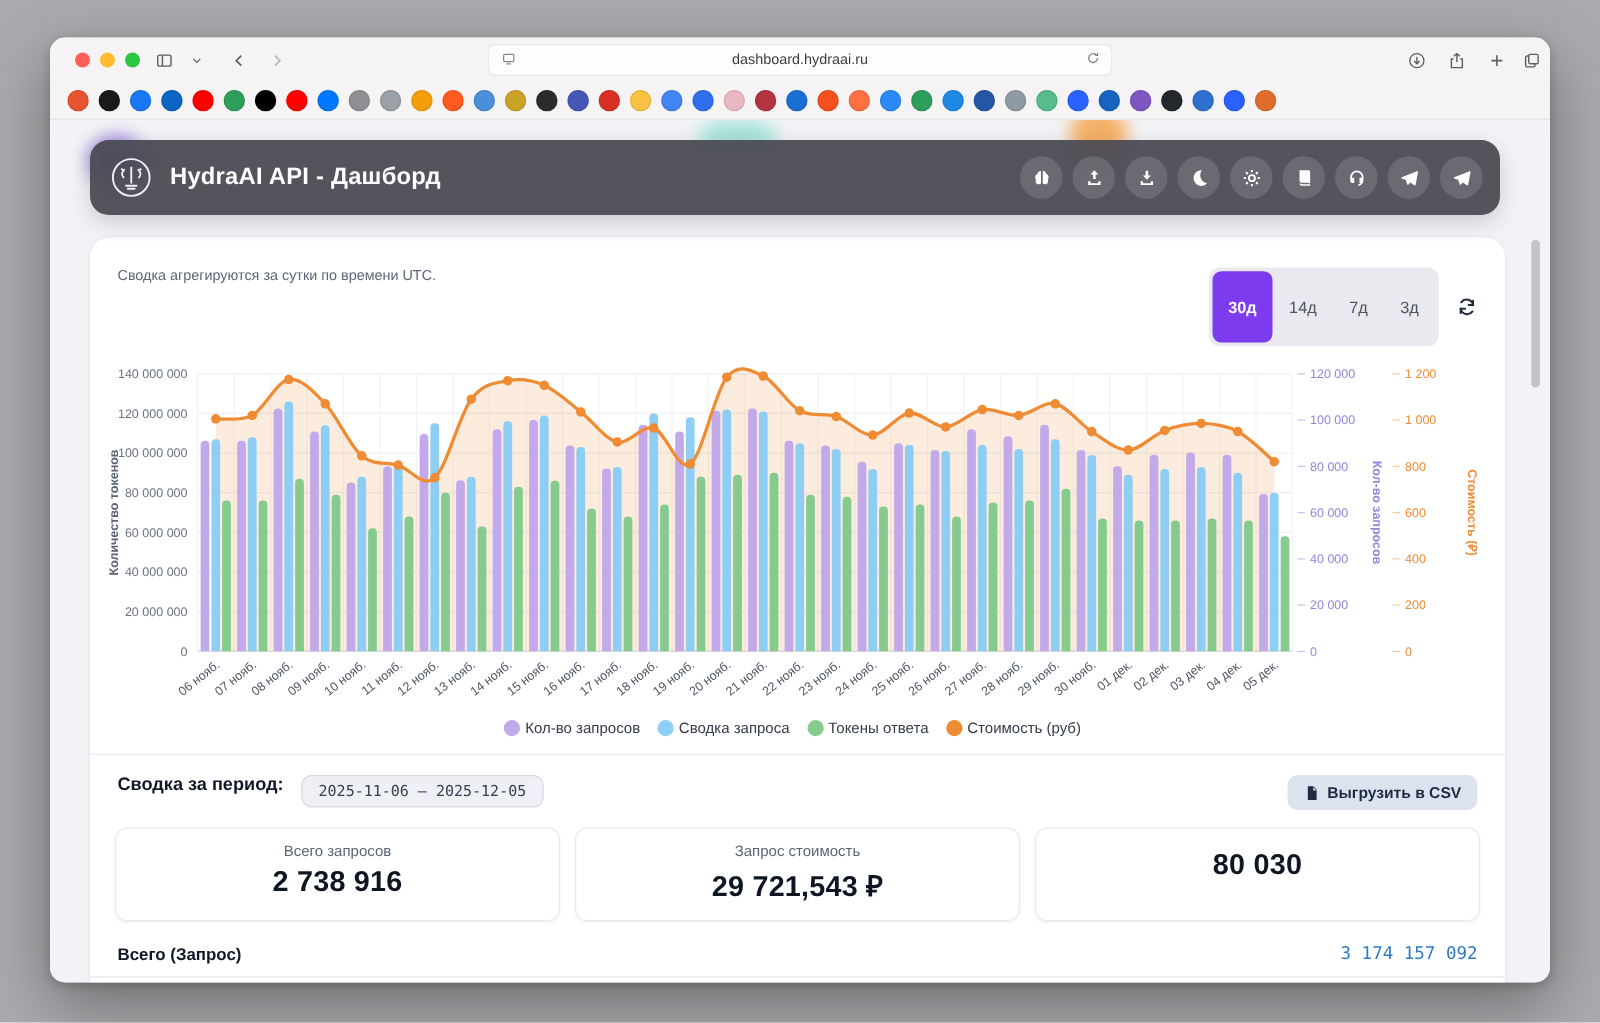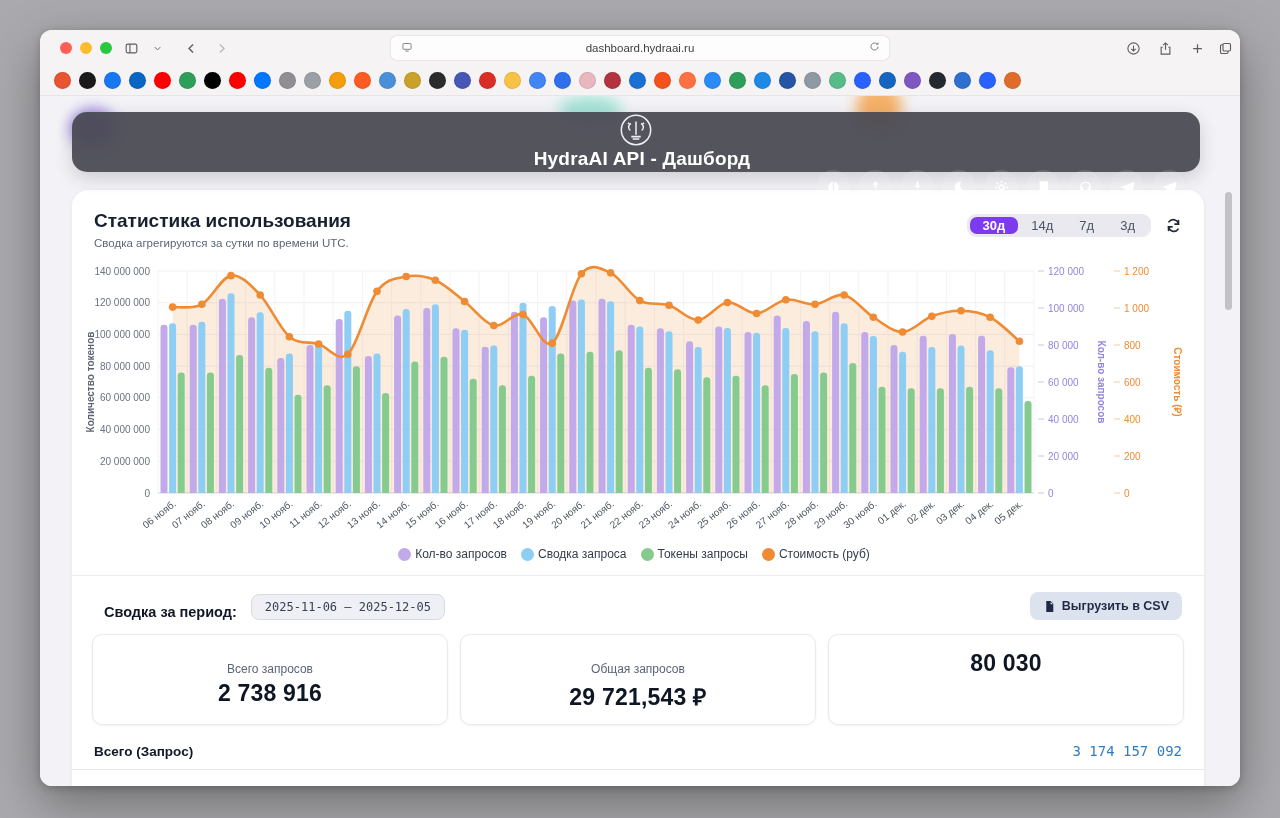--- a/index.html
+++ b/index.html
@@ -30,63 +30,63 @@
 
   
   .page { position:absolute; left:0; top:66px; right:0; bottom:0; background:#f3f3f7; overflow:hidden; }
   .blob { position:absolute; border-radius:50%; filter:blur(7px); opacity:.8; }
   .blob.purple{ left:30px; top:12px; width:46px; height:40px; background:#8b6ad8; }
   .blob.teal{ left:518px; top:0px; width:64px; height:26px; background:#6fd8c0; opacity:.6;}
   .blob.orange{ left:816px; top:-12px; width:46px; height:46px; background:#f5a043; }
 
   .app-header { position:absolute; left:32px; top:16px; width:1128px; height:60px; border-radius:15px;
     background:rgba(73,73,83,.94); display:flex; align-items:center; padding:0 14px; z-index:2;
-    box-shadow:0 6px 18px rgba(30,30,40,.18);flex-direction:column; }
+    box-shadow:0 6px 18px rgba(30,30,40,.18); }
   .logo { width:38px; height:38px; border-radius:50%; color:#f0eef5; display:flex; align-items:center; justify-content:center; }
   .logo svg{ width:36px; height:36px; }
   .app-title { color:#fff; font-size:19px; font-weight:bold; margin-left:12px; letter-spacing:.2px; }
   .header-actions { margin-left:auto; display:flex; gap:8px; }
   .hbtn { width:34px; height:34px; border-radius:50%; border:none; background:rgba(255,255,255,.13);
     color:#fff; display:flex; align-items:center; justify-content:center; }
   .hbtn svg { width:17px; height:17px; }
 
   .scrollbar { position:absolute; right:8px; top:96px; width:7px; height:118px; border-radius:4px; background:#c2c2c8; z-index:5; }
 
   .card { position:absolute; left:32px; top:94px; width:1132px; height:700px; background:#fff;
     border-radius:16px; box-shadow:0 1px 4px rgba(20,20,40,.07); z-index:1; }
 
   .card-head { display:flex; justify-content:space-between; align-items:flex-start; padding:20px 22px 0 22px; }
   .stats-title { font-size:19px; font-weight:bold; color:#16202e; }
   .stats-sub { font-size:11.5px; color:#5c6676; margin-top:5px; }
   .head-right { display:flex; align-items:center; gap:14px; margin-top:4px; }
   .period-selector { display:flex; background:#e9e9ef; border-radius:9px; padding:3px; }
-  .pbtn { border:none; background:transparent; color:#4b5563; font-size:13px; padding:1px 13px; border-radius:7px; }
+  .pbtn { border:none; background:transparent; color:#4b5563; font-size:13px; padding:21px 13px; border-radius:7px; }
   .pbtn.active { background:#7d3bf0; color:#fff; font-weight:bold; }
   .refresh-btn { border:none; background:none; color:#1f2937; display:flex; }
   .refresh-btn svg{ width:17px; height:17px; }
 
   .chart-wrap { padding:6px 10px 0 10px; }
   #chart { display:block; }
   .legend { display:flex; justify-content:center; gap:6px; margin-top:0px; }
   .legend-item { display:flex; align-items:center; font-size:12px; color:#333c49; margin-right:8px; }
   .legend-dot { width:13px; height:13px; border-radius:50%; margin-right:4px; }
 
   .section-rule { border:none; border-top:1px solid #e9ebf1; margin:14px 0 0 0; }
-  .summary-row { display:flex; align-items:flex-end; padding:16px 22px 4px 22px;margin-left:10px; }
+  .summary-row { display:flex; align-items:flex-start; padding:16px 22px 4px 22px; }
   .summary-label { font-size:14.5px; font-weight:bold; color:#111827; }
   .range-pill { margin-left:14px; background:#eef0f5; border:1px solid #d7dae2; border-radius:8px;
     padding:5px 13px; font-family:"DejaVu Sans Mono", monospace; font-size:12px; color:#374151; }
   .csv-btn { margin-left:auto; display:flex; align-items:center; gap:6px; background:#dde3ee; border:none;
     border-radius:8px; padding:7px 13px; font-size:12.5px; font-weight:bold; color:#1f2a44; }
   .csv-btn svg{ width:13px; height:13px; }
 
   .cards-row { display:flex; gap:12px; padding:10px 20px 0 20px; }
   .stat-card { flex:1; background:#fff; border:1px solid #e9eaf0; border-radius:10px;
     box-shadow:0 1px 3px rgba(20,20,40,.05); padding:11px 8px 12px 8px; text-align:center; }
-  .stat-card .lbl { font-size:12px; color:#5b6575;margin-top:16px; }
+  .stat-card .lbl { font-size:12px; color:#5b6575; }
   .stat-card .val { font-size:23px; font-weight:bold; color:#0e1624; margin-top:4px; letter-spacing:.2px; }
 
   .tokens-row { display:flex; align-items:center; justify-content:space-between; padding:18px 22px 10px 22px;
     border-bottom:1px solid #e4e7ee; }
   .tokens-label { font-size:13.5px; font-weight:bold; color:#111827; }
   .tokens-value { font-family:"DejaVu Sans Mono", monospace; font-size:14px; color:#2e7cc4; }
 </style>
 </head>
 <body>
 
@@ -264,21 +264,20 @@
             </svg>
           </button>
         </div>
     </div>
 
     <div class="scrollbar"></div>
 
     <div class="card">
       <div class="card-head">
         <div>
-          <div class="stats-title">Статистика использования</div>
           <div class="stats-sub">Сводка агрегируются за сутки по времени UTC.</div>
         </div>
         <div class="head-right">
           <div class="period-selector">
               <button class="pbtn active">30д</button>
               <button class="pbtn">14д</button>
               <button class="pbtn">7д</button>
               <button class="pbtn">3д</button>
             </div>
           <button class="refresh-btn">
@@ -531,21 +530,21 @@
           <span class="legend-item">
             <span class="legend-dot" style="background: rgb(194, 169, 234);"></span>
             <span>Кол-во запросов</span>
           </span>
           <span class="legend-item">
             <span class="legend-dot" style="background: rgb(142, 205, 244);"></span>
             <span>Сводка запроса</span>
           </span>
           <span class="legend-item">
             <span class="legend-dot" style="background: rgb(133, 203, 142);"></span>
-            <span>Токены запросы</span>
+            <span>Токены ответа</span>
           </span>
           <span class="legend-item">
             <span class="legend-dot" style="background: rgb(239, 139, 51);"></span>
             <span>Стоимость (руб)</span>
           </span>
         </div>
 
       <hr class="section-rule">
 
       <div class="summary-row">
@@ -558,21 +557,21 @@
           <span>Выгрузить в CSV</span>
         </button>
       </div>
 
       <div class="cards-row">
           <div class="stat-card">
             <div class="lbl">Всего запросов</div>
             <div class="val">2 738 916</div>
           </div>
           <div class="stat-card">
-            <div class="lbl">Общая запросов</div>
+            <div class="lbl">Запрос стоимость</div>
             <div class="val">29 721,543 ₽</div>
           </div>
           <div class="stat-card">
             <div class="val">80 030</div>
           </div>
         </div>
 
       <div class="tokens-row">
         <span class="tokens-label">Всего (Запрос)</span>
         <span class="tokens-value">3 174 157 092</span>

